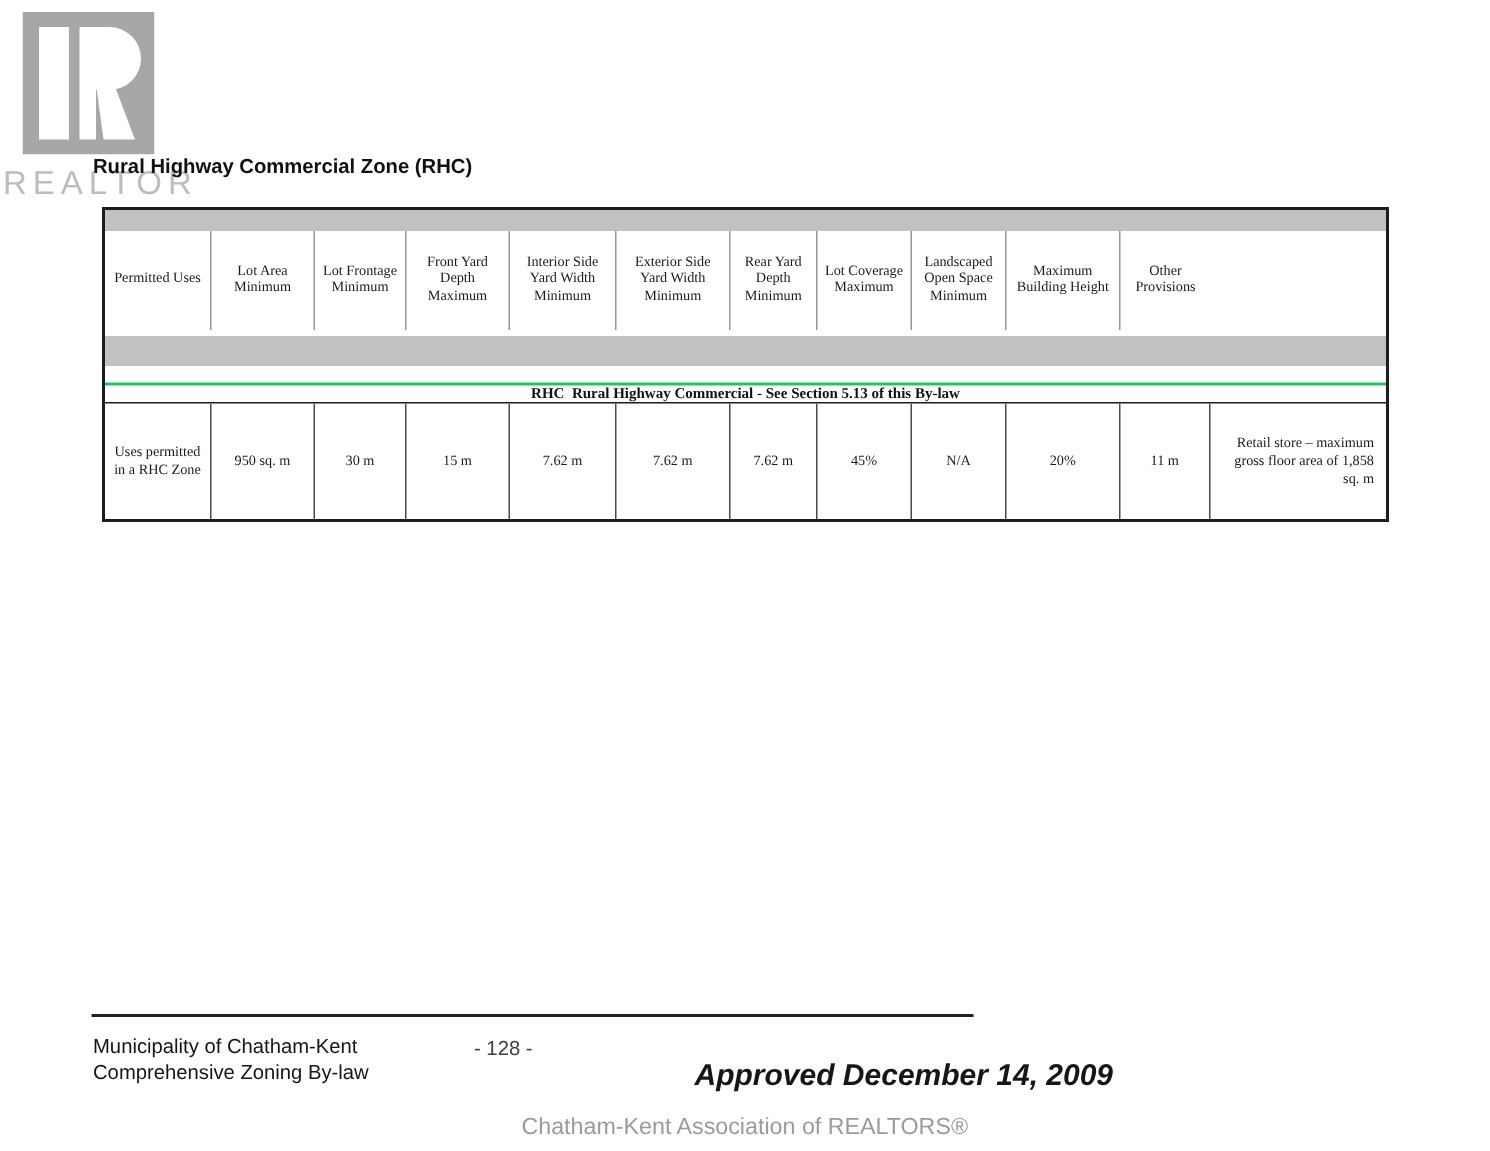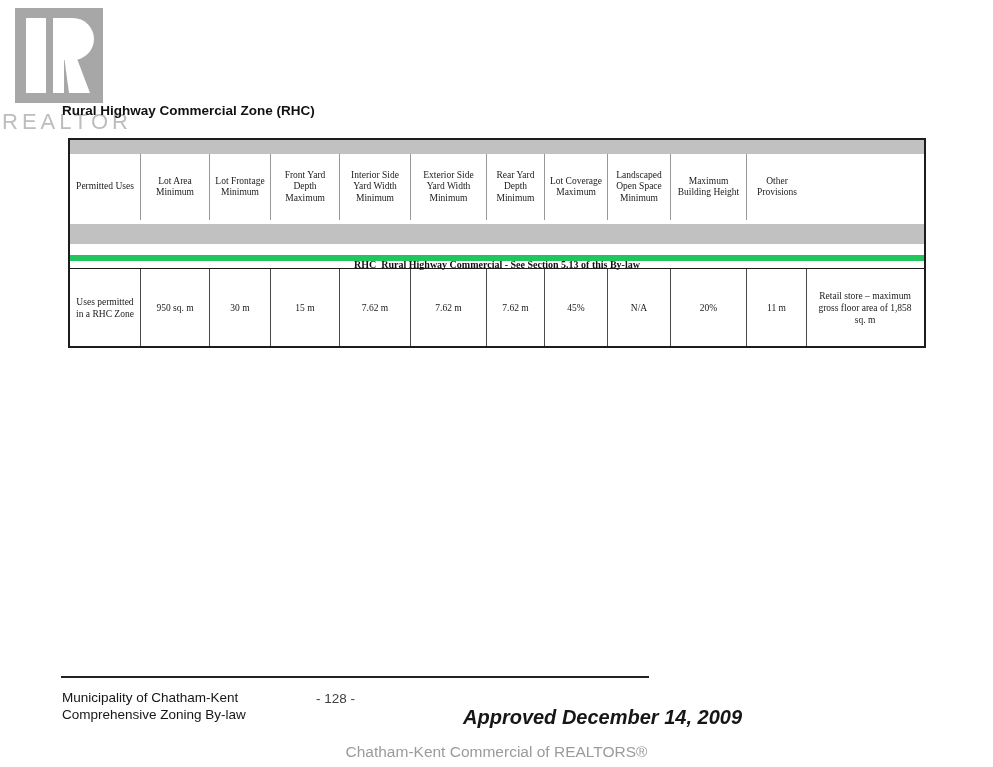--- a/index.html
+++ b/index.html
@@ -46,37 +46,37 @@
     text-align: center;
     font-family: "Liberation Serif", serif;
     font-size: 9.5px; line-height: 11.5px; color: #1a1a1a;
     border-right: 1px solid #979797;
     padding: 2px 4px;
   }
   .header-cell:last-child { border-right: none; }
 
   .zone-row {
     height: 14px;
-    border-top: 6px solid #22c55e; border-bottom: 1px solid #1c1c1c;
+    border-top: 2px solid #22c55e; border-bottom: 1px solid #1c1c1c;
     display: flex; align-items: center; justify-content: center;
     font-family: "Liberation Serif", serif;
     font-size: 10px; font-weight: bold; color: #111;
     white-space: pre;
   }
 
   .data-row { height: 77px; }
   .data-cell {
     display: flex; align-items: center; justify-content: center;
     text-align: center;
     font-family: "Liberation Serif", serif;
     font-size: 9.5px; line-height: 12px; color: #1a1a1a;
     border-right: 1px solid #4a4a4a;
     padding: 2px 4px;
   }
-  .data-cell:last-child { border-right: none; text-align: center; justify-content: flex-start; padding-left: 7px; padding-right: 8px; }
+  .data-cell:last-child { border-right: none; text-align: right; justify-content: flex-start; padding-left: 7px; padding-right: 8px; }
 
   
   .footer-rule { position: absolute; left: 61px; top: 676px; width: 588px; height: 2px; background: #222; }
   .footer-org { position: absolute; left: 62px; top: 690px; font-size: 13.5px; line-height: 16.5px; color: #161616; }
   .footer-page { position: absolute; left: 316px; top: 691px; font-size: 13.5px; color: #404040; }
   .footer-approval {
     position: absolute; left: 463px; top: 706px;
     font-size: 20px; font-style: italic; font-weight: bold; color: #161616;
   }
   .footer-attribution {
@@ -139,13 +139,13 @@
   </div>
 </div>
 
 <div class="footer-rule"></div>
 <div class="footer-org">
   <div>Municipality of Chatham-Kent</div>
   <div>Comprehensive Zoning By-law</div>
 </div>
 <div class="footer-page">- 128 -</div>
 <div class="footer-approval">Approved December 14, 2009</div>
-<div class="footer-attribution">Chatham-Kent Commercial of REALTORS®</div>
+<div class="footer-attribution">Chatham-Kent Association of REALTORS®</div>
 
 </body></html>

